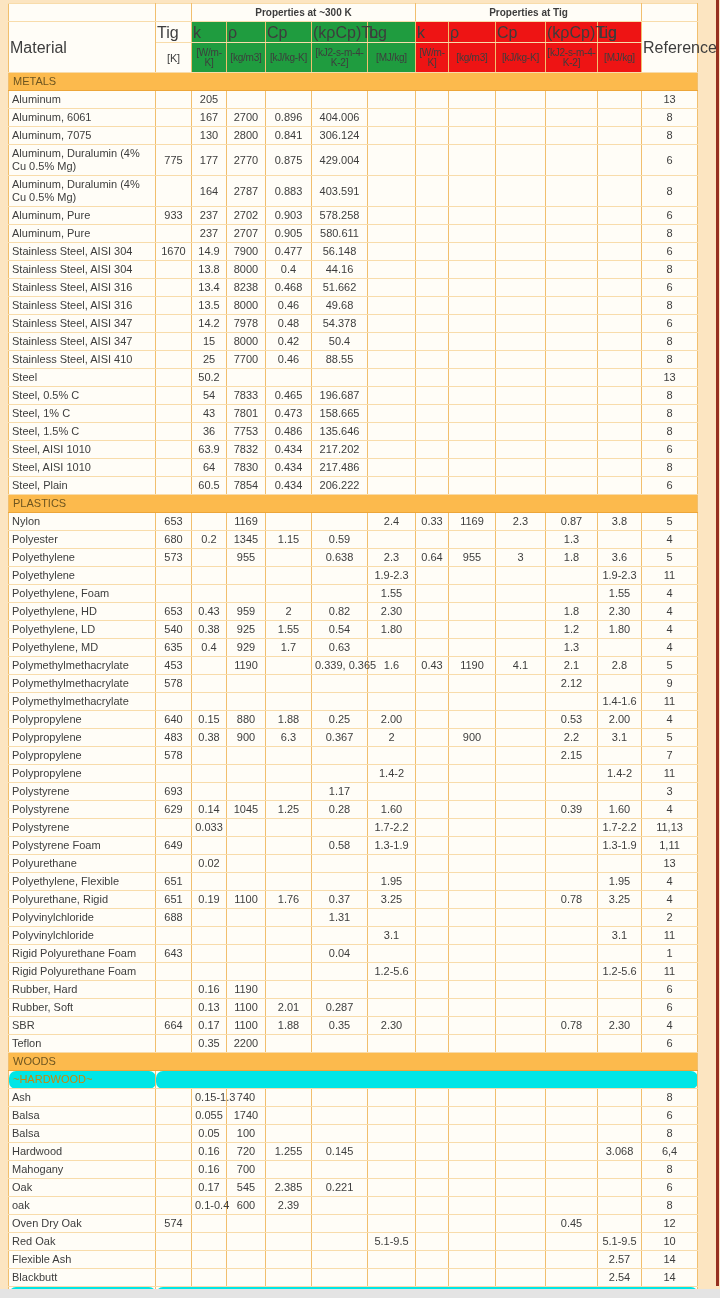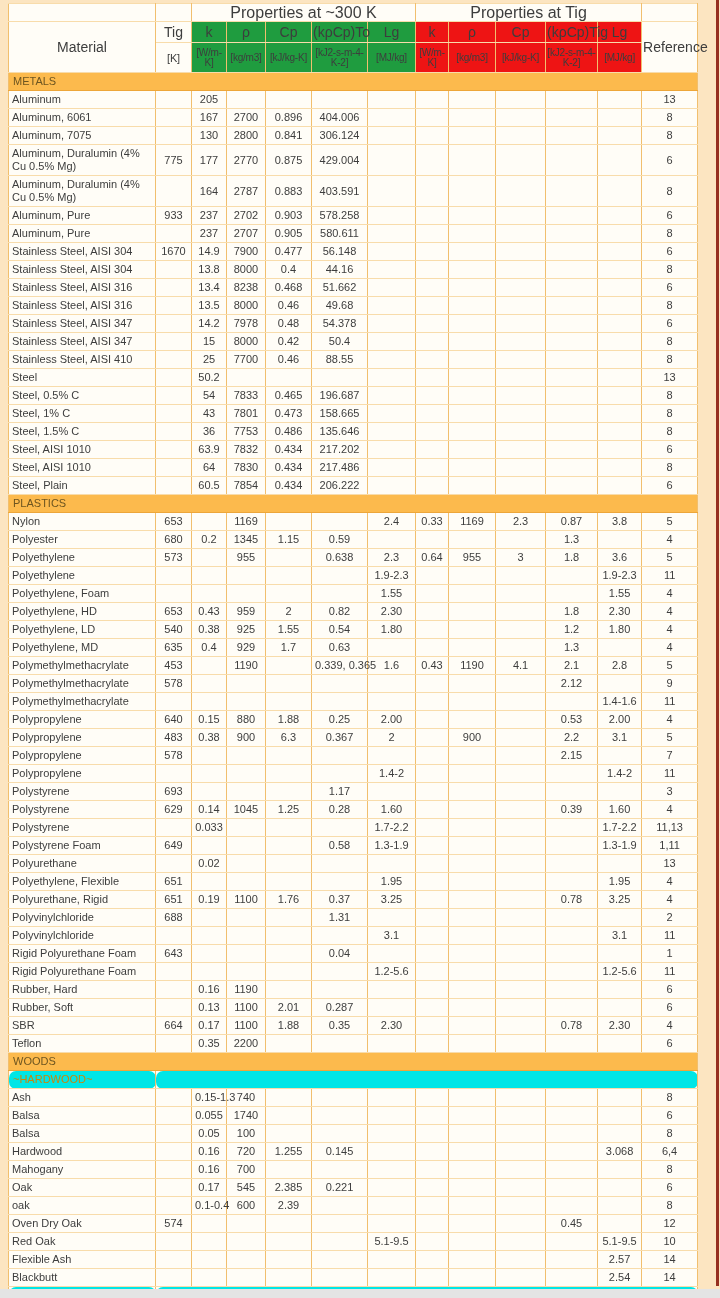--- a/index.html
+++ b/index.html
@@ -12,22 +12,22 @@
     border-collapse:collapse;table-layout:fixed;
     width:689px;margin:3px 0 0 8px;background:#fffdf7;
   }
   table.props td{
     border-style:solid;border-width:1px;
     border-color:var(--grid-h,#f8dcab) var(--grid-v,#f1bf6e);
     font-size:11px;line-height:13px;color:#3d3d3d;
     padding:2px 3px;vertical-align:middle;
   }
   
-  tr.hr1 td{height:13px;text-align:center;font-size:16px;background:#fffdf7;}
-  tr.hr2 td{height:16px;text-align:center;font-size:14px;padding:2px 1px;}
+  tr.hr1 td{height:13px;text-align:center;font-size:10px;background:#fffdf7;font-weight:bold;}
+  tr.hr2 td{height:16px;text-align:left;font-size:16px;padding:2px 1px;}
   tr.hr3 td{height:27px;text-align:center;font-size:10px;line-height:10px;padding:1px 1px;letter-spacing:-0.2px;}
   td.mat-hd{font-size:11px;text-align:left;padding-left:4px;vertical-align:middle;}
   td.ref-hd{font-size:11px;text-align:center;vertical-align:middle;}
   td.g{background:var(--green-header,#1f9c3f);color:#17381d;}
   td.r{background:var(--red-header,#ee1414);color:#7d1111;}
   
   tr.data-row td{height:13px;}
   td.cell-mat{text-align:left;padding-left:4px;overflow:hidden;}
   td.cell-num{text-align:center;white-space:nowrap;overflow:visible;padding:2px 1px;}
   

